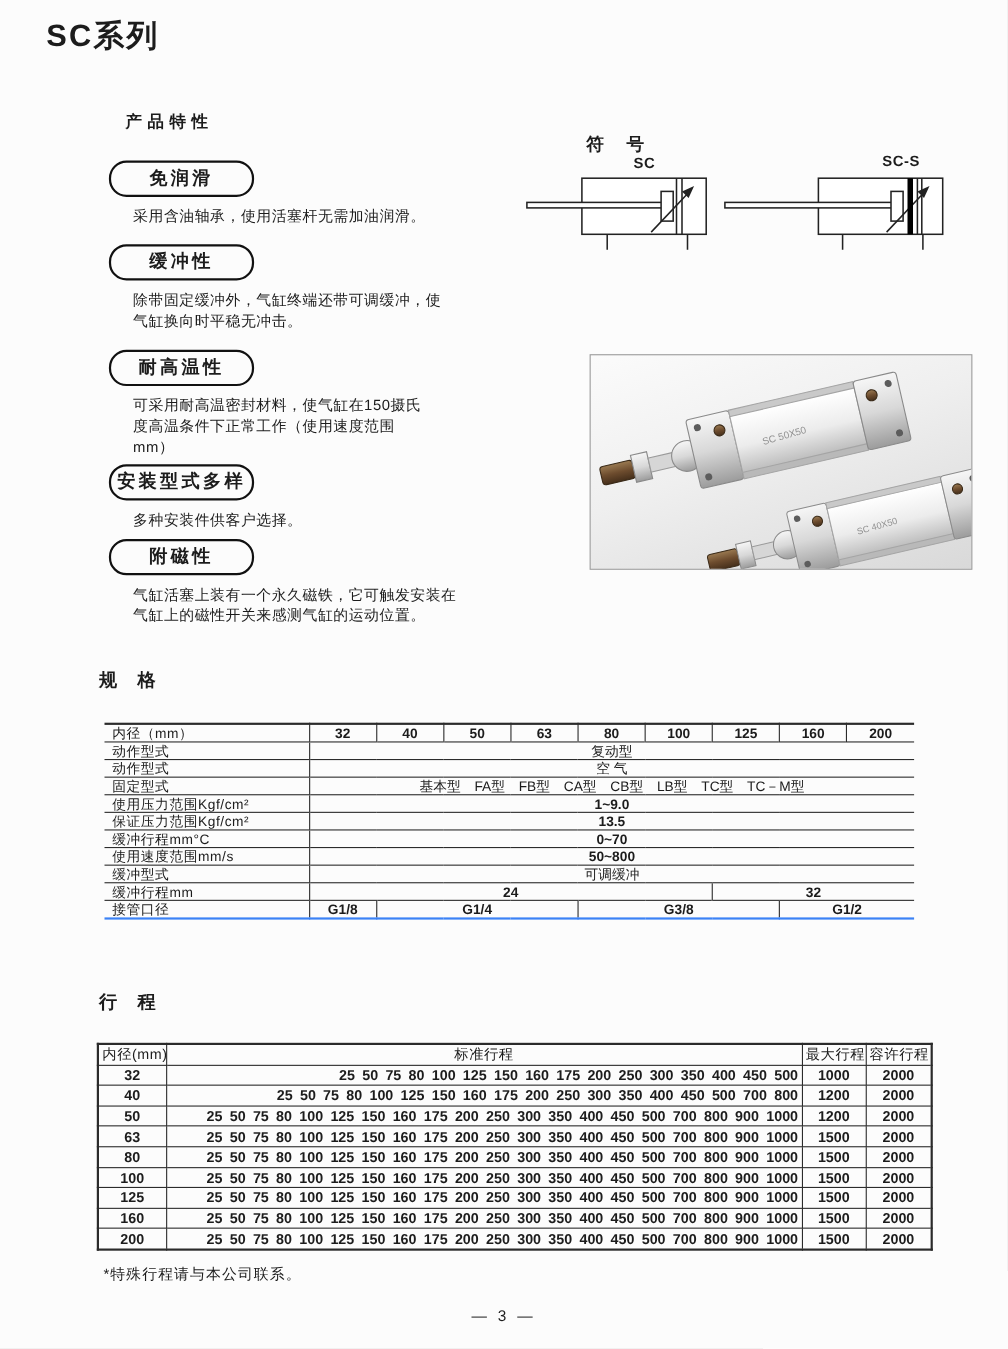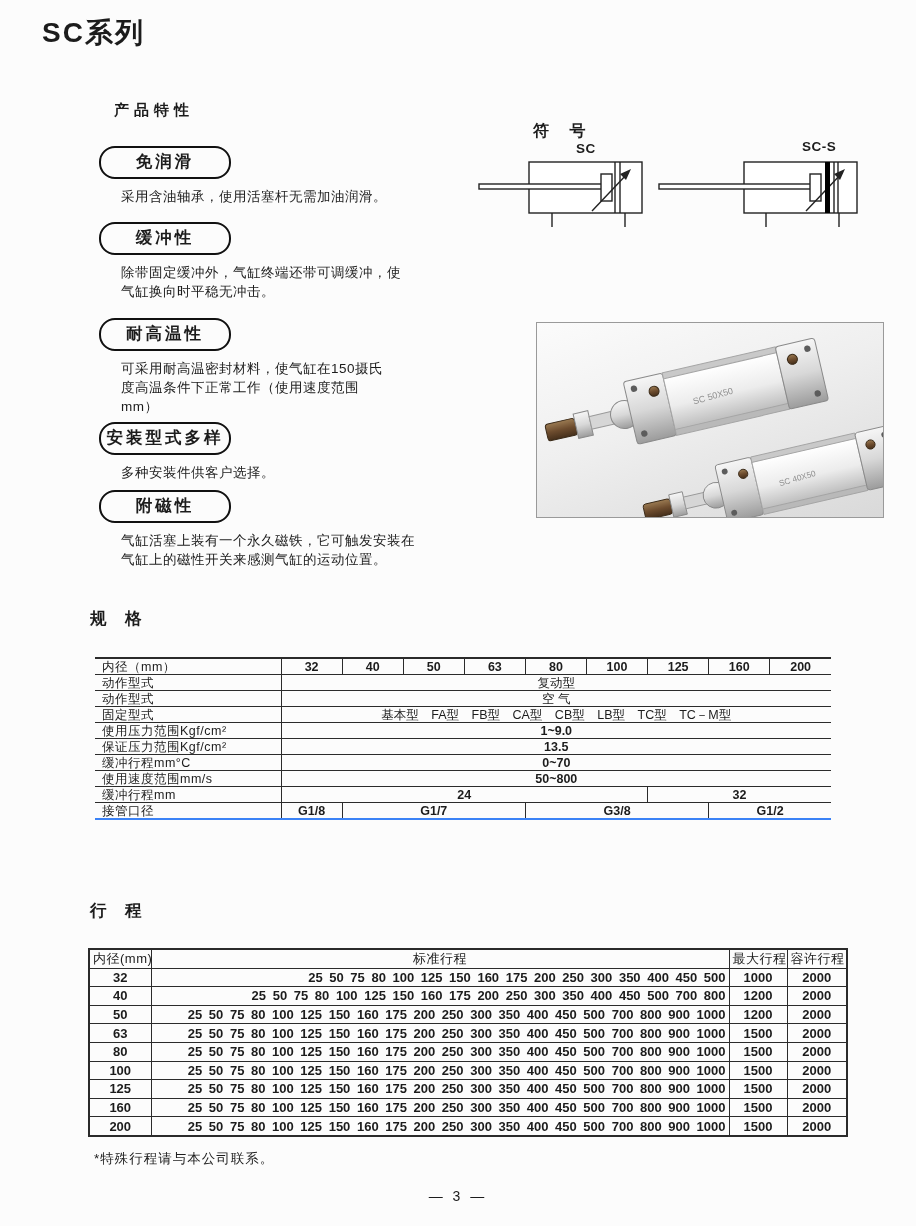--- a/index.html
+++ b/index.html
@@ -252,29 +252,33 @@
       <td colspan="9" class="num">13.5</td>
     </tr>
     <tr>
       <td class="h">缓冲行程mm°C</td>
       <td colspan="9" class="num">0~70</td>
     </tr>
     <tr>
       <td class="h">使用速度范围mm/s</td>
       <td colspan="9" class="num">50~800</td>
     </tr>
+    <tr>
+      <td class="h">缓冲型式</td>
+      <td colspan="9">可调缓冲</td>
+    </tr>
     <tr class="cushion">
       <td class="h">缓冲行程mm</td>
       <td colspan="6" class="num">24</td>
       <td colspan="3" class="num v32">32</td>
     </tr>
     <tr class="port">
       <td class="h">接管口径</td>
       <td colspan="1" class="num pv">G1/8</td>
-      <td colspan="3" class="num pv">G1/7</td>
+      <td colspan="3" class="num pv">G1/4</td>
       <td colspan="3" class="num pv">G3/8</td>
       <td colspan="2" class="num pv">G1/2</td>
     </tr>
   </tbody>
     </table>
 
   <div class="sec-heading" style="top:900px">行  程</div>
 
   <table class="stk">
     <colgroup>

